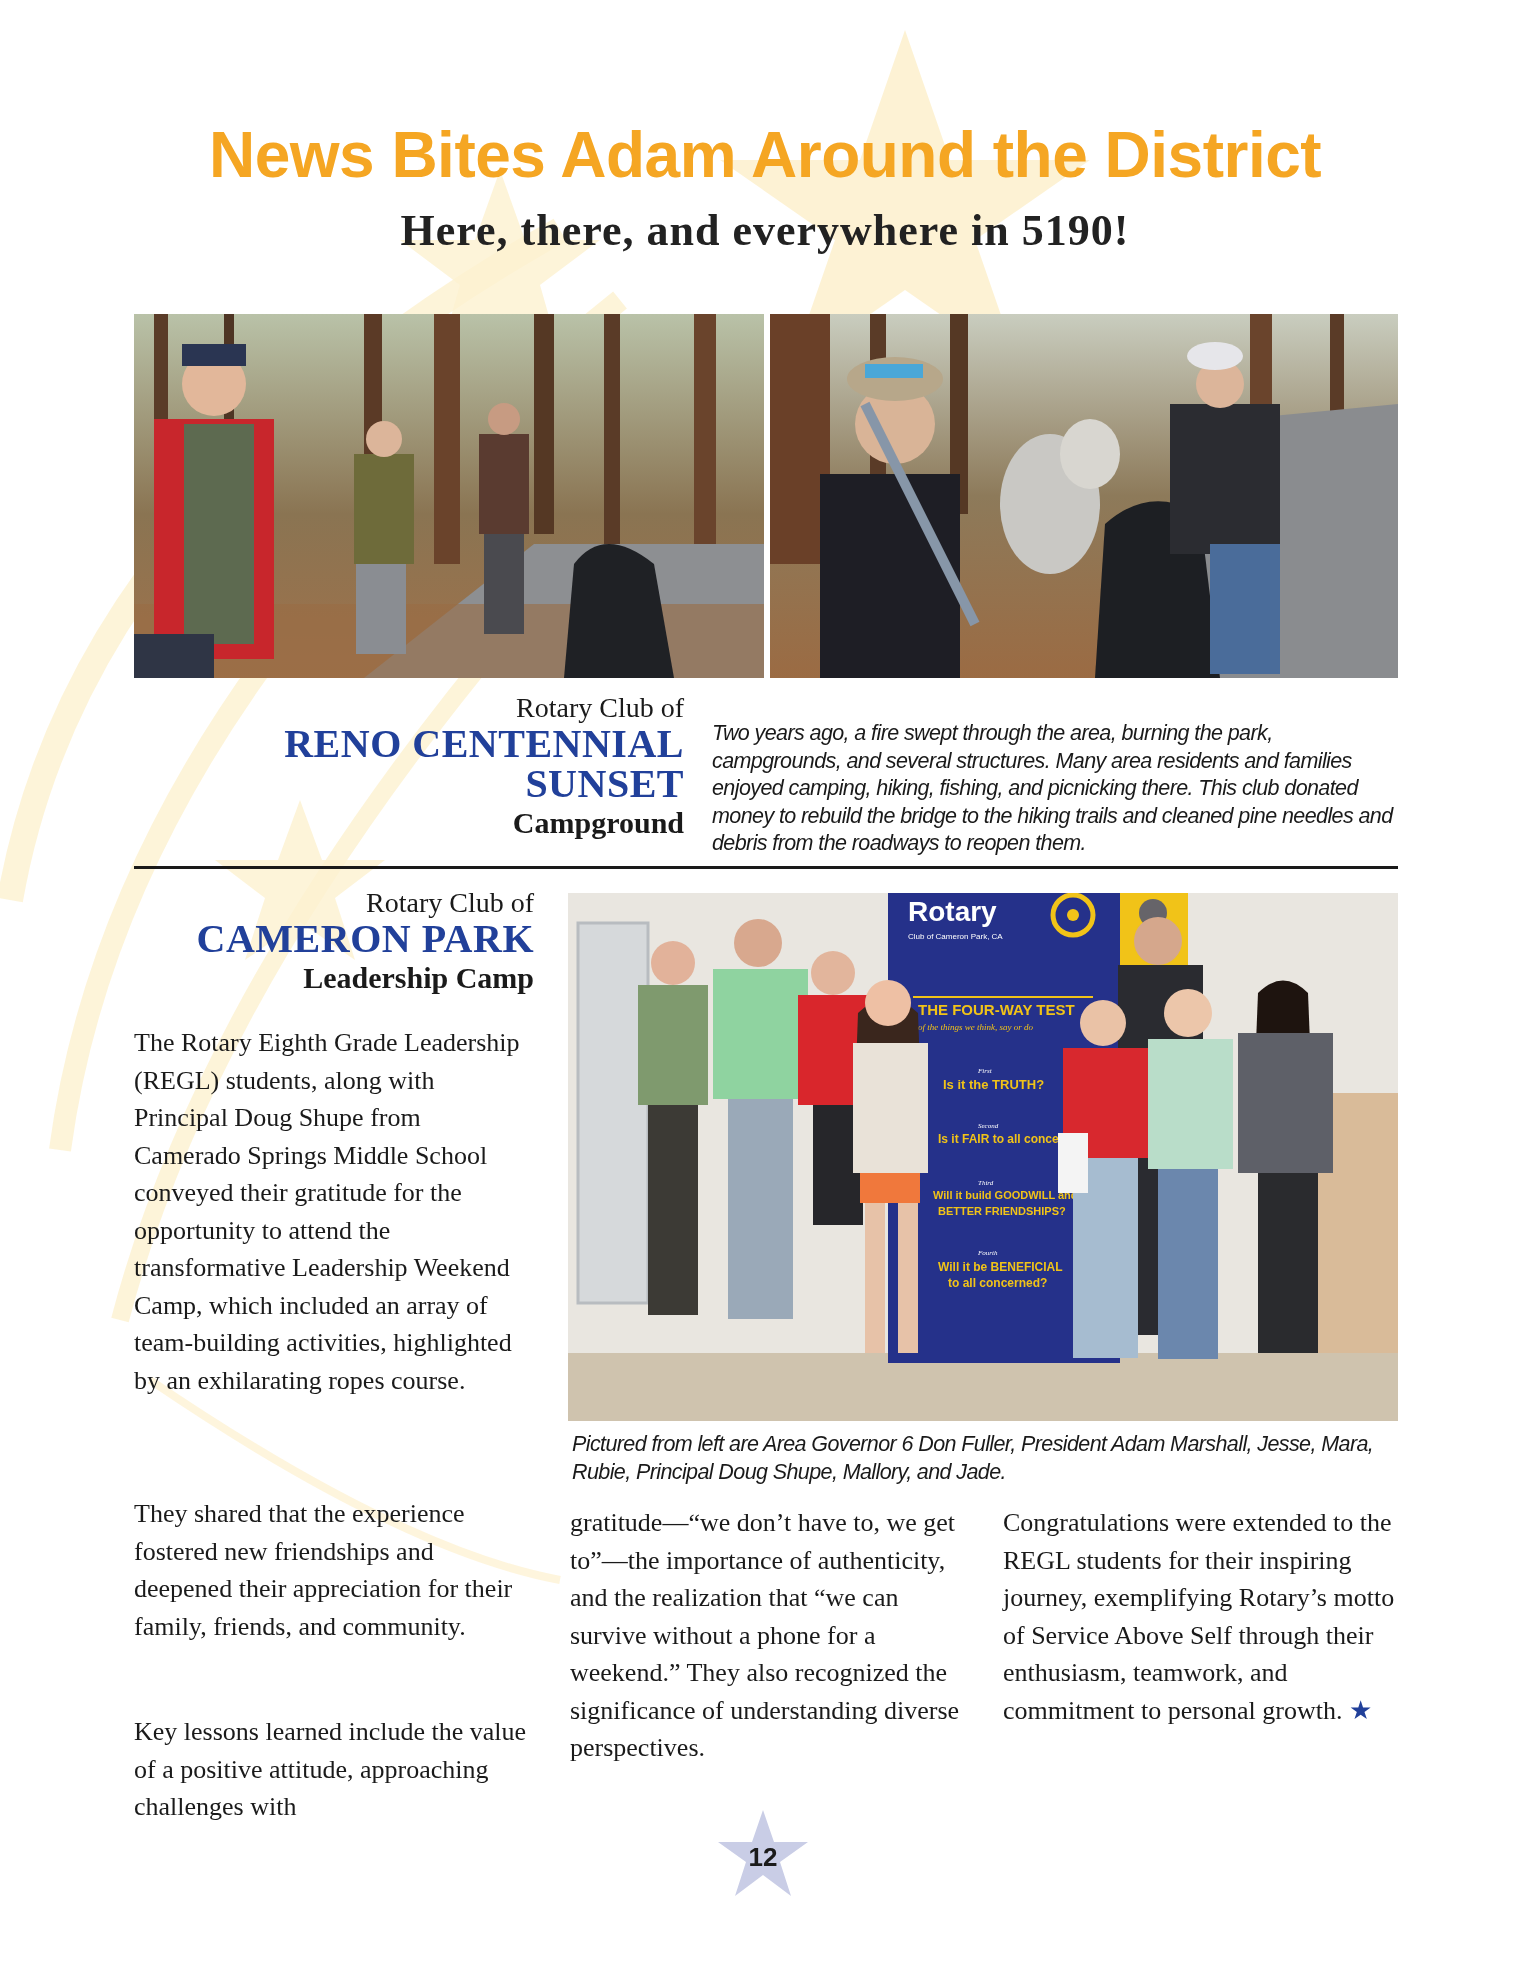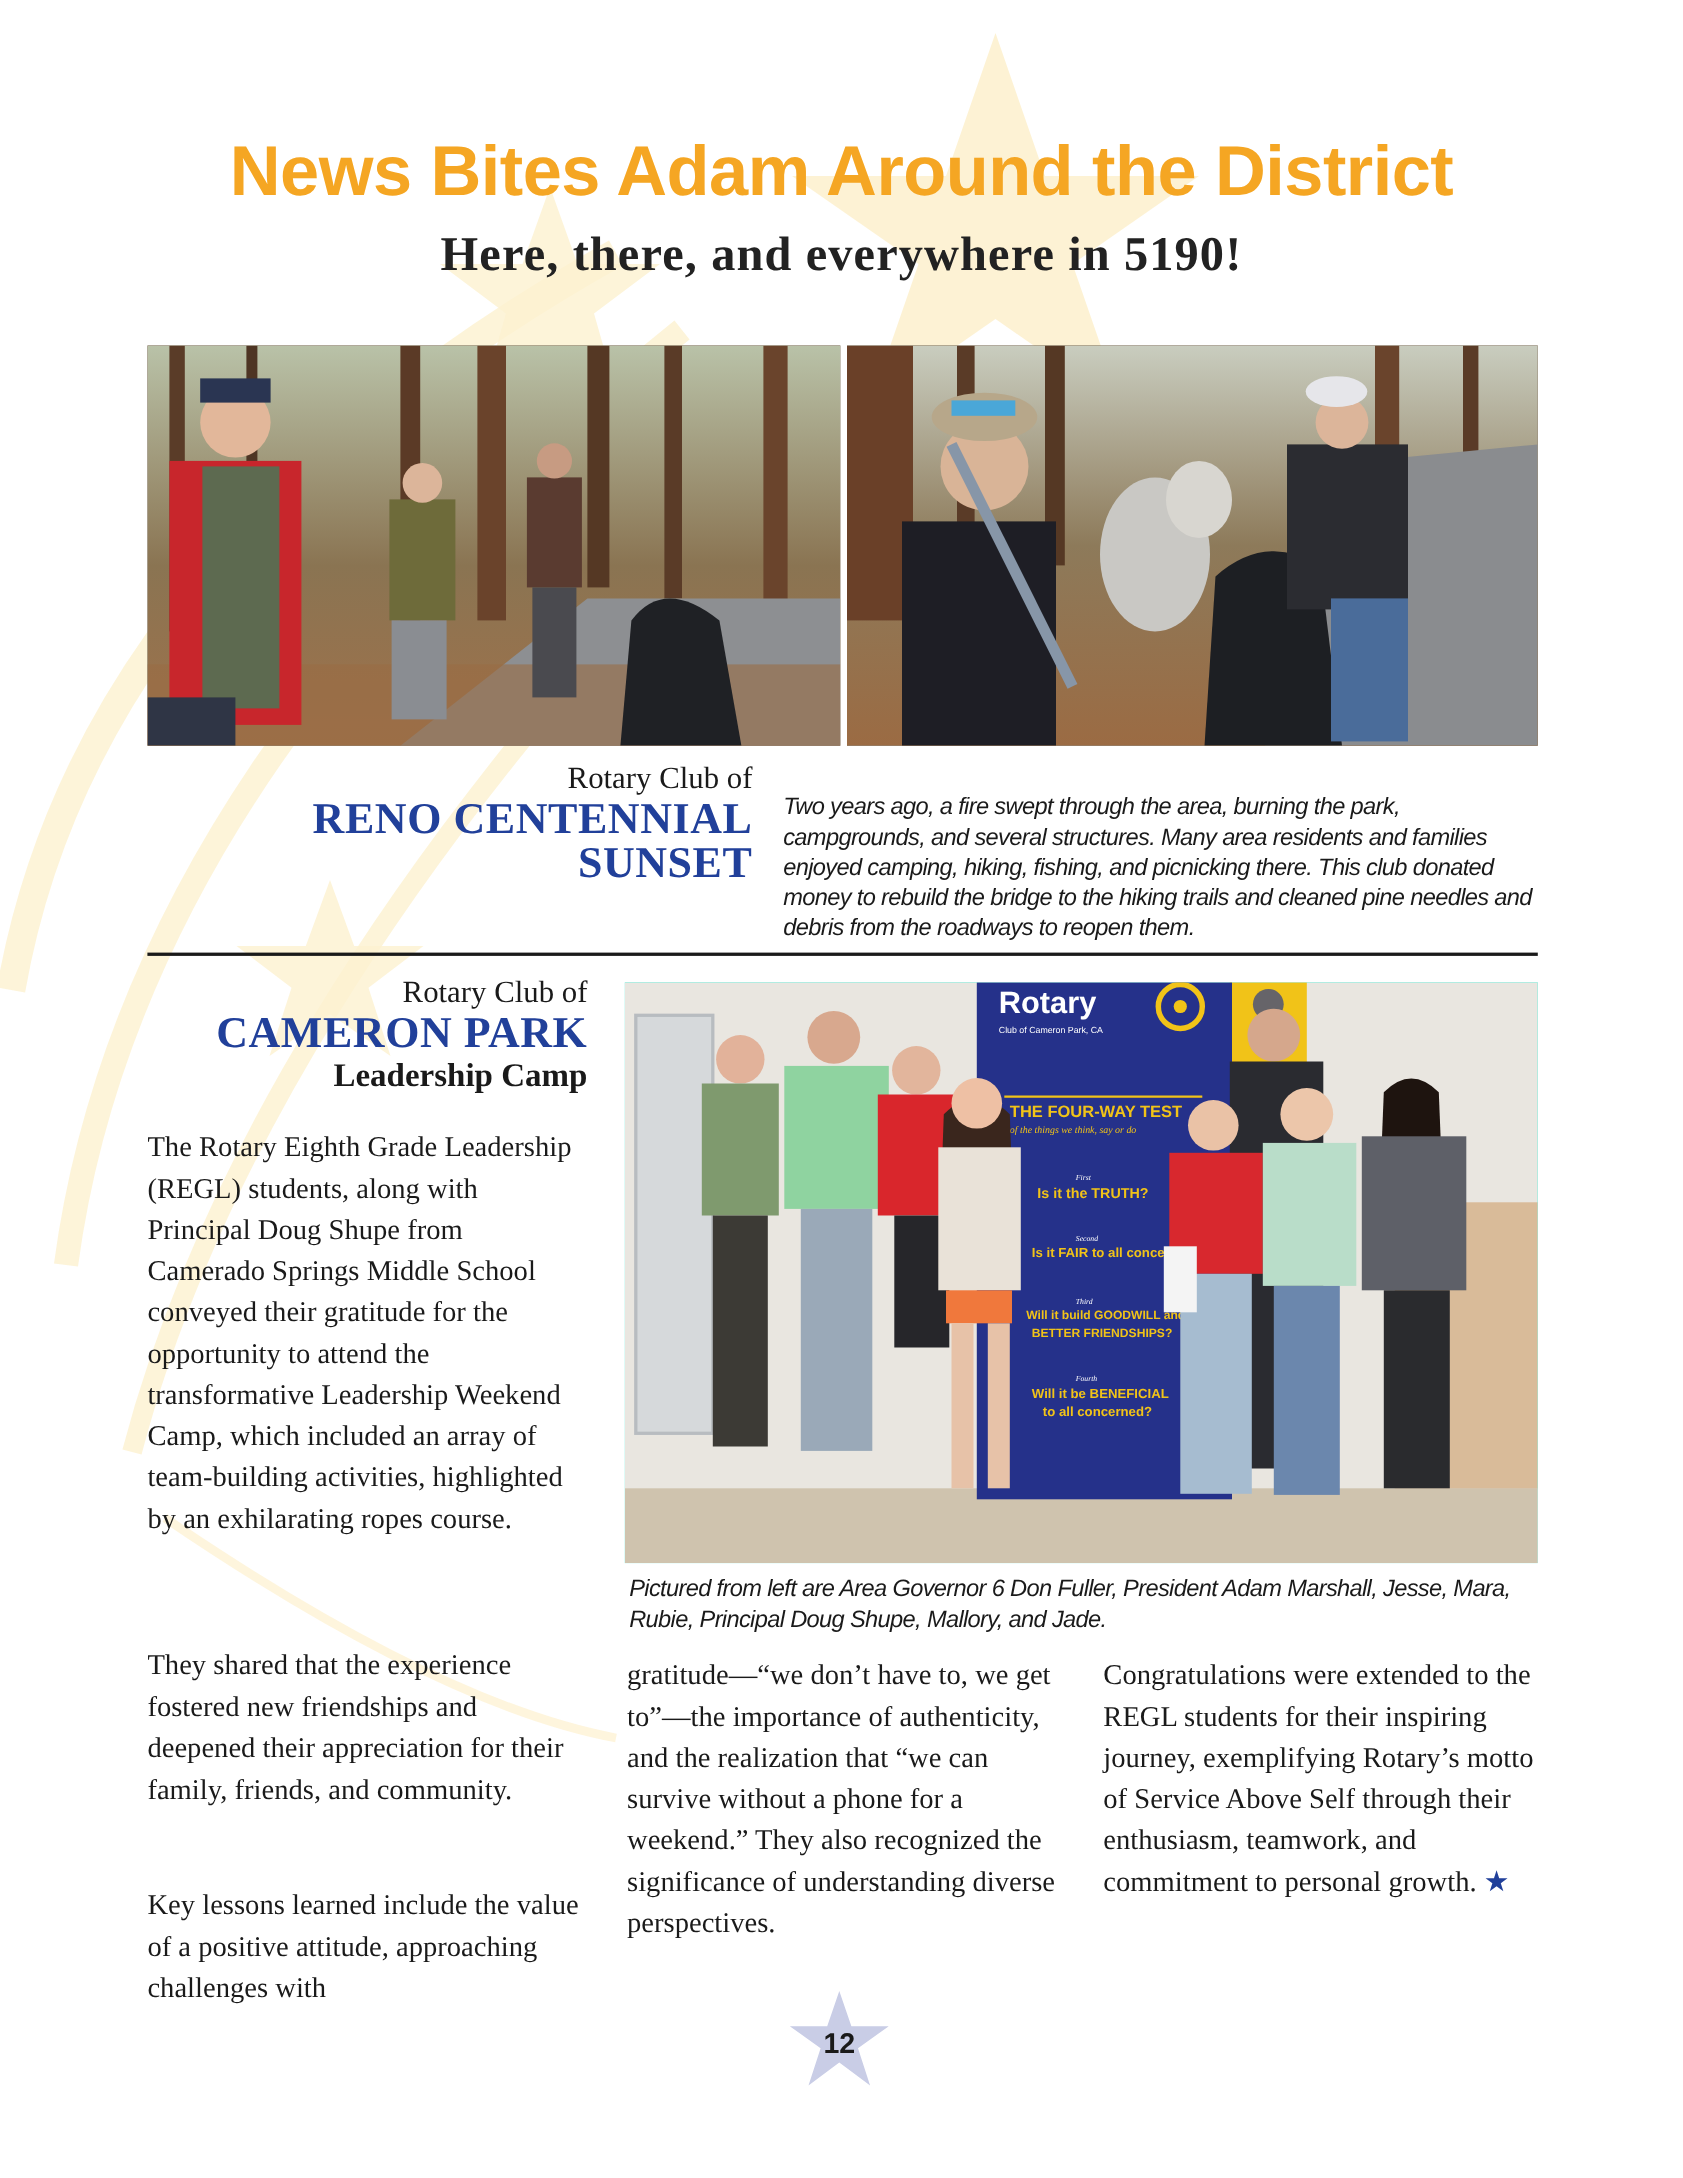--- a/index.html
+++ b/index.html
@@ -16,21 +16,21 @@
     font-size: 64px; color: #f5a623; letter-spacing: -0.5px; z-index: 2; margin: 0;
   }
   .page-subtitle {
     position: absolute; left: 0; right: 0; top: 205px; text-align: center;
     font-weight: bold; font-size: 44px; color: #222; z-index: 2; margin: 0;
     letter-spacing: 1px;
   }
   .photo { position: absolute; overflow: hidden; z-index: 2; background: #7a6a55; }
   .photo-1 { left: 134px; top: 314px; width: 630px; height: 364px; }
   .photo-2 { left: 770px; top: 314px; width: 628px; height: 364px; }
-  .photo-3 { left: 568px; top: 893px; width: 830px; height: 528px; background: #5eead4; }
+  .photo-3 { left: 568px; top: 893px; width: 830px; height: 528px; background: #f97316; }
 
   .head-block { position: absolute; z-index: 2; text-align: right; }
   .head-1 { left: 134px; width: 550px; top: 692px; }
   .head-2 { left: 134px; width: 400px; top: 887px; }
   .club-of { font-size: 28px; line-height: 32px; color: #1a1a1a; }
   .club-name { font-size: 40px; line-height: 40px; color: #21409a; font-weight: bold; letter-spacing: 0.5px; }
   .club-sub { font-size: 30px; line-height: 38px; color: #1a1a1a; font-weight: bold; }
 
   .summary {
     position: absolute; left: 712px; top: 692px; width: 690px; z-index: 2;
@@ -137,20 +137,21 @@
     <rect x="400" y="90" width="110" height="150" fill="#2b2c31"></rect>
       <circle cx="450" cy="70" r="24" fill="#dcb59a"></circle>
     <ellipse cx="445" cy="42" rx="28" ry="14" fill="#e6e6ea"></ellipse>
     <rect x="440" y="230" width="70" height="130" fill="#4a6c9a"></rect>
   </svg>
 </div>
 
 <div class="head-block head-1">
   <div class="club-of">Rotary Club of</div>
   <div class="club-name">RENO CENTENNIAL SUNSET</div>
+  <div class="club-sub">Campground</div>
 </div>
 <div class="summary">Two years ago, a fire swept through the area, burning the park, campgrounds, and several structures. Many area residents and families enjoyed camping, hiking, fishing, and picnicking there. This club donated money to rebuild the bridge to the hiking trails and cleaned pine needles and debris from the roadways to reopen them.</div>
 
 <div class="divider"></div>
 
 <div class="head-block head-2">
   <div class="club-of">Rotary Club of</div>
   <div class="club-name">CAMERON PARK</div>
   <div class="club-sub">Leadership Camp</div>
 </div>

